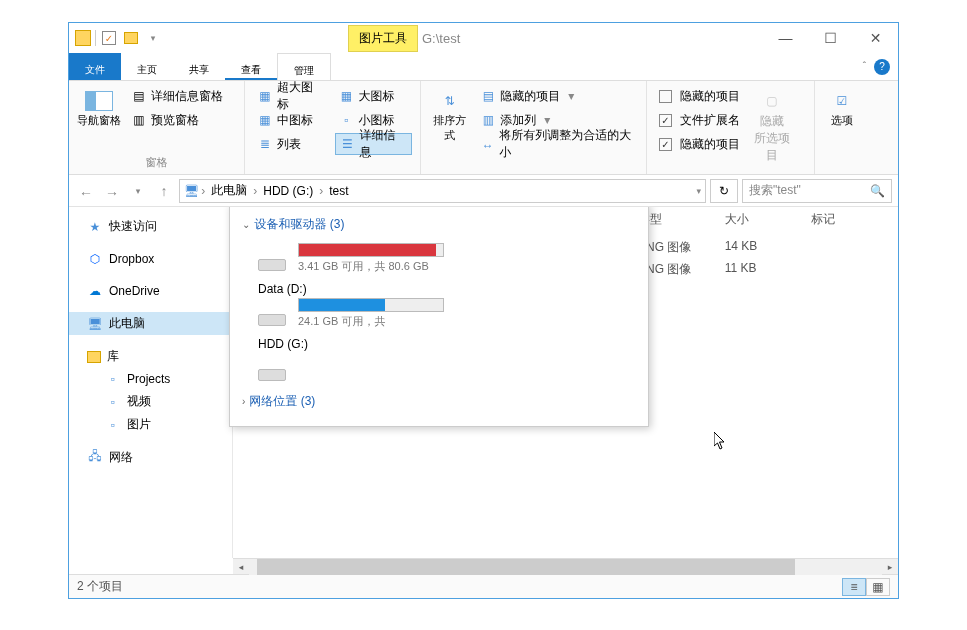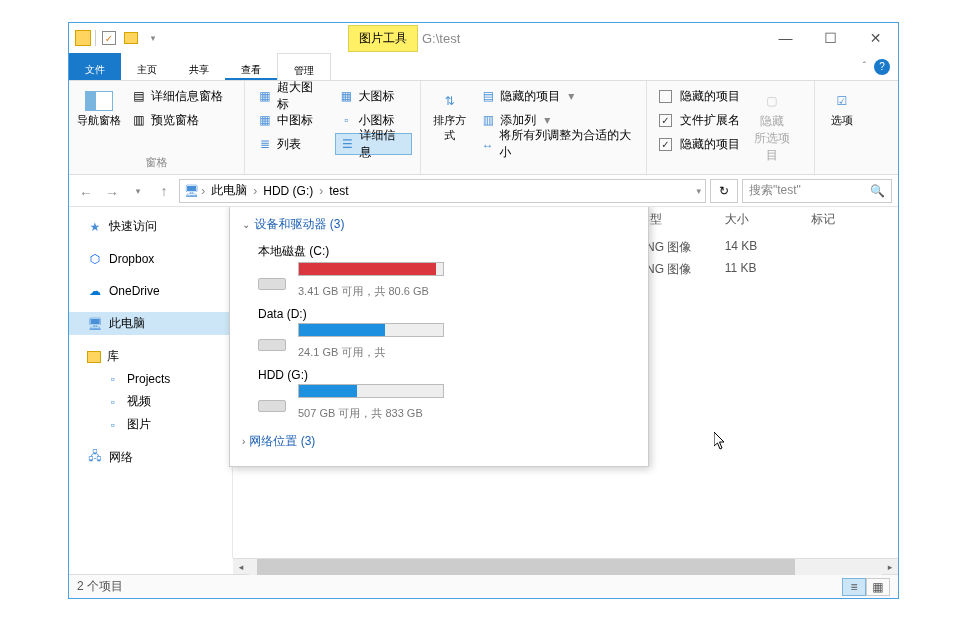--- a/index.html
+++ b/index.html
@@ -69,21 +69,21 @@
 .popup .section-title .toggle { font-size: 10px; color: #666; }
 .popup .drives { display: flex; flex-wrap: wrap; gap: 8px 12px; padding: 6px 0 8px 16px; }
 .popup .drive { width: 186px; }
 .popup .drive .drv-row { display: flex; gap: 8px; }
 .popup .drive .drv-icon { width: 32px; height: 28px; display: flex; align-items: flex-end; }
 .popup .drive-disk { width: 28px; height: 12px; background: #ddd; border: 1px solid #bbb; border-radius: 2px; }
 .popup .drive .drv-info { flex: 1; }
 .popup .drive .name { font-size: 12px; padding-bottom: 2px; }
 .popup .drive .bar { height: 14px; border: 1px solid #bbb; background: #eee; position: relative; }
 .popup .drive .bar .fill { position: absolute; top: 0; left: 0; height: 100%; }
-.popup .drive .stat { color: #777; font-size: 11px; padding-top: 8px; }
+.popup .drive .stat { color: #777; font-size: 11px; padding-top: 2px; }
 
 .statusbar { height: 24px; border-top: 1px solid #ddd; display: flex; align-items: center; padding: 0 8px; font-size: 12px; color: #555; background: #fafafa; }
 .statusbar .view-btns { margin-left: auto; display: flex; }
 .statusbar .view-btn { width: 24px; height: 18px; border: 1px solid #ccc; display: flex; align-items: center; justify-content: center; }
 .statusbar .view-btn.active { background: #cde6f7; border-color: #7ab5e0; }
 
 .hscroll { height: 16px; border-top: 1px solid #ddd; display: flex; align-items: center; margin-left: 164px; }
 .hscroll .arrow { width: 16px; height: 16px; background: #f0f0f0; display: flex; align-items: center; justify-content: center; font-size: 9px; color: #666; }
 .hscroll .track { flex: 1; height: 16px; background: #f0f0f0; position: relative; }
 .hscroll .thumb { position: absolute; left: 8px; width: 85%; height: 100%; background: #ccc; }
@@ -329,21 +329,20 @@
             </div>
           </div>
 
       <div class="popup">
         <div class="section-title">
           <span class="toggle">⌄</span>
           <span>设备和驱动器 (3)</span>
         </div>
         <div class="drives" id="drives">
               <div class="drive">
-                <div class="name">本地磁盘 (C:)</div>
                 <div class="drv-row">
                   <div class="drv-icon">
                     <div class="drive-disk"></div>
                   </div>
                   <div class="drv-info">
                     <div class="bar">
                       <div class="fill" style="width:95%;background:#d9363e"></div>
                     </div>
                     <div class="stat">3.41 GB 可用，共 80.6 GB</div>
                   </div>
@@ -362,26 +361,20 @@
                     <div class="stat">24.1 GB 可用，共</div>
                   </div>
                 </div>
               </div>
               <div class="drive">
                 <div class="name">HDD (G:)</div>
                 <div class="drv-row">
                   <div class="drv-icon">
                     <div class="drive-disk"></div>
                   </div>
-                  <div class="drv-info">
-                    <div class="bar">
-                      <div class="fill" style="width:40%;background:#1e90e0"></div>
-                    </div>
-                    <div class="stat">507 GB 可用，共 833 GB</div>
-                  </div>
                 </div>
               </div>
             </div>
         <div class="section-title">
           <span class="toggle">›</span>
           <span>网络位置 (3)</span>
         </div>
       </div>
     </div>
   </div>

